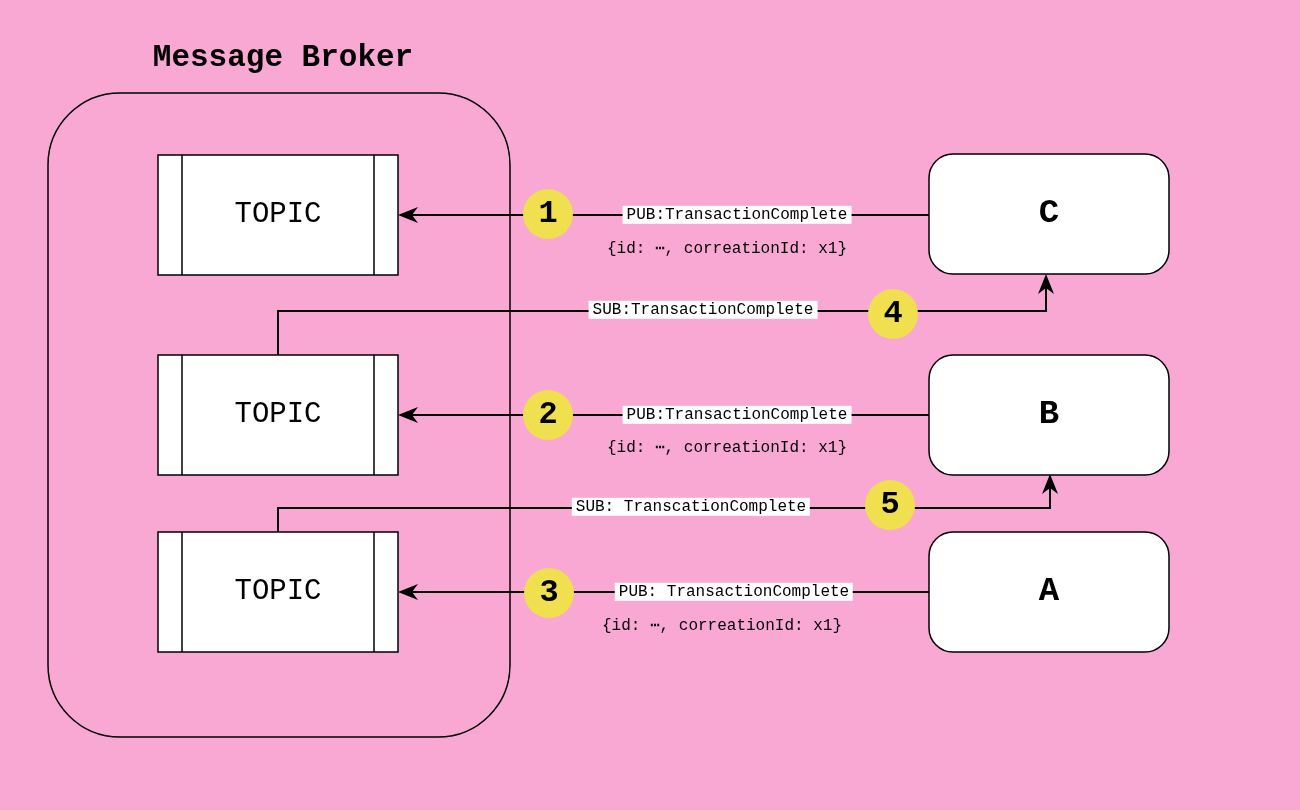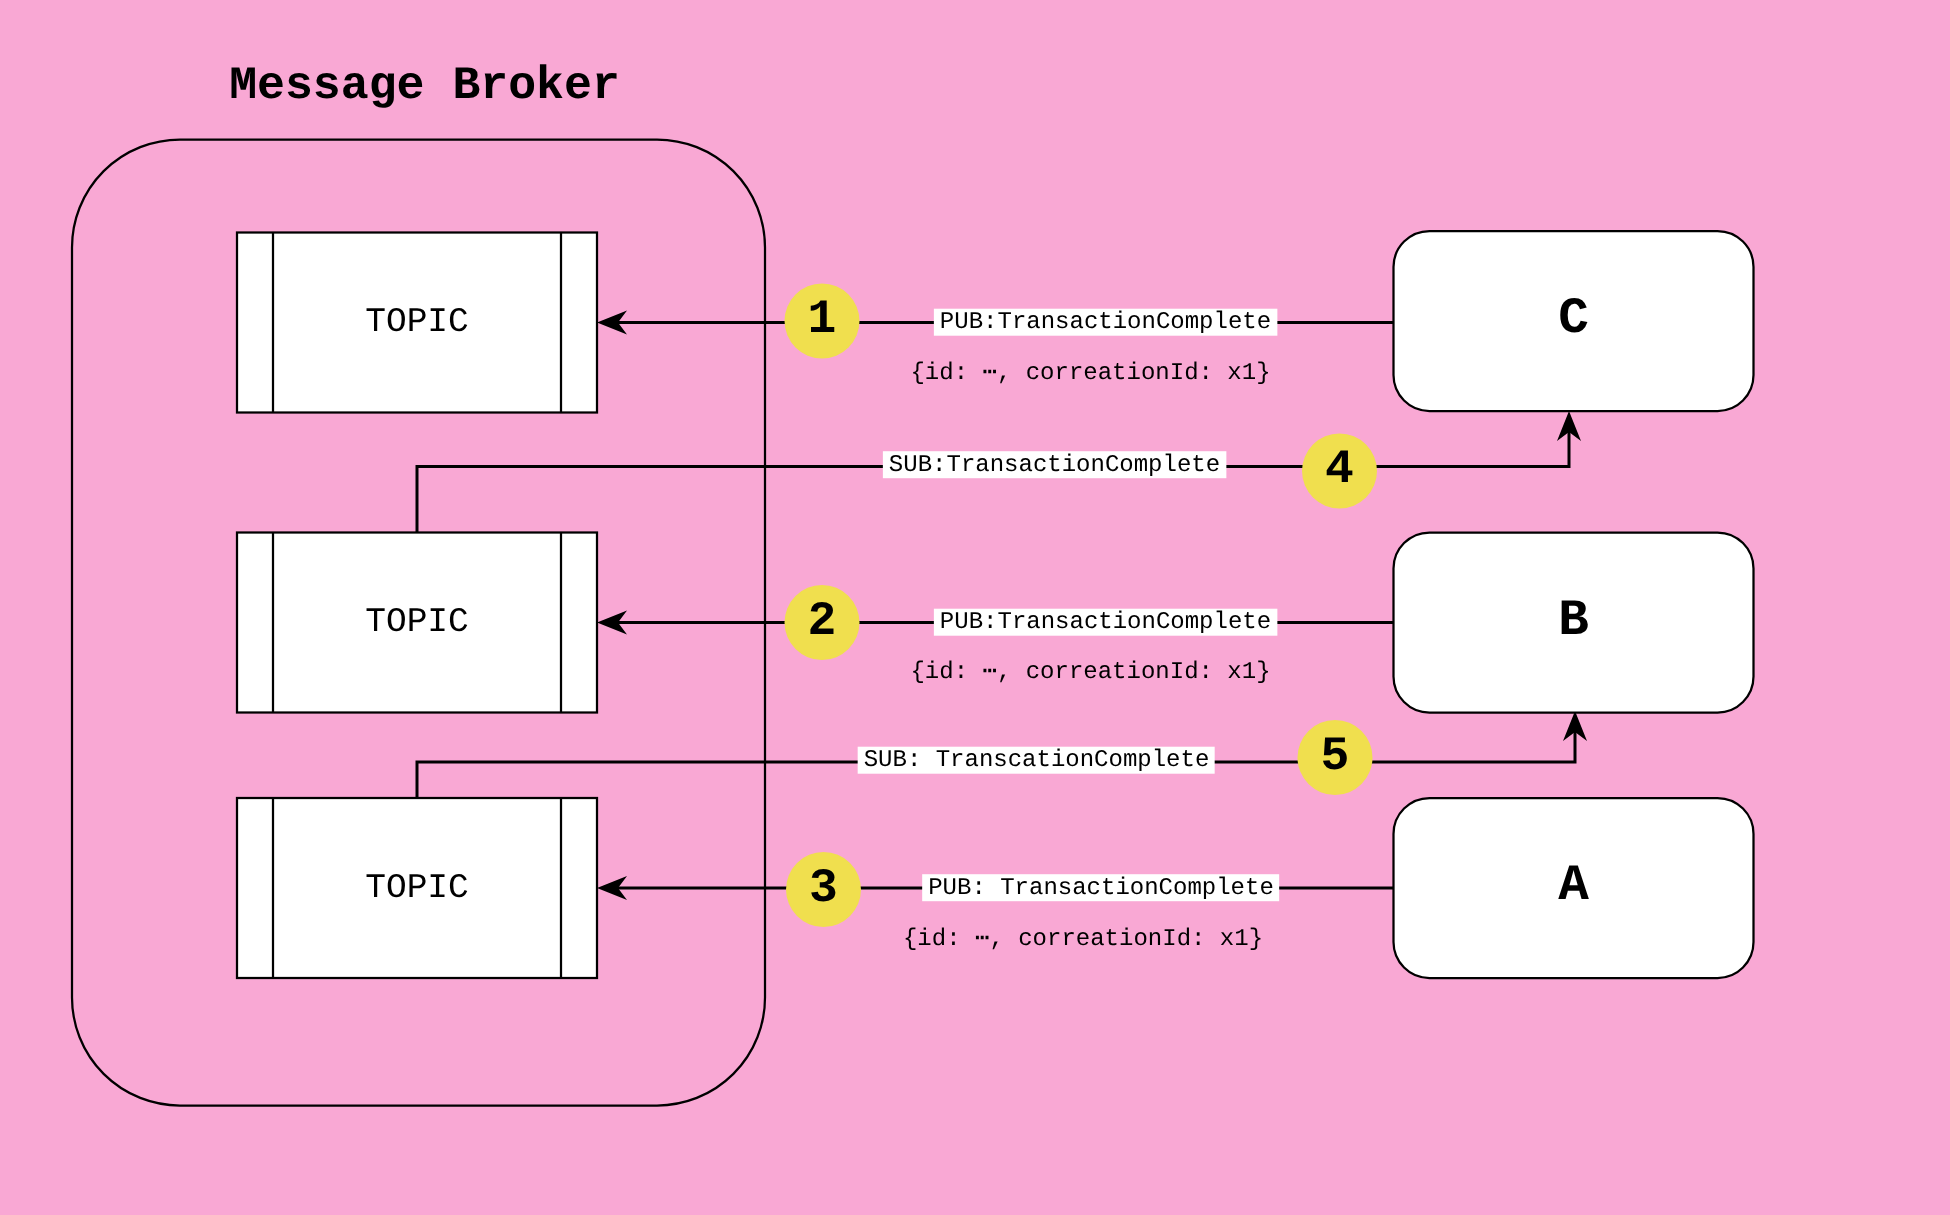--- a/index.html
+++ b/index.html
@@ -15,21 +15,21 @@
   .stage svg { position: absolute; left: 0; top: 0; }
   .txt {
     position: absolute;
     transform: translate(-50%, -50%);
     white-space: nowrap;
     font-size: 16px;
     line-height: 1.15;
     color: #000000;
   }
   .title { font-size: 31px; font-weight: bold; }
-  .topic-label { font-size: 23px; }
+  .topic-label { font-size: 29px; }
   .service-label { font-size: 34px; font-weight: bold; }
   .step-number { font-size: 32px; font-weight: bold; }
   .msg-label { background: #ffffff; padding: 0 4px; }
   .msg-payload { }
 </style>
 </head>
 <body>
 
 <div class="stage">
 

